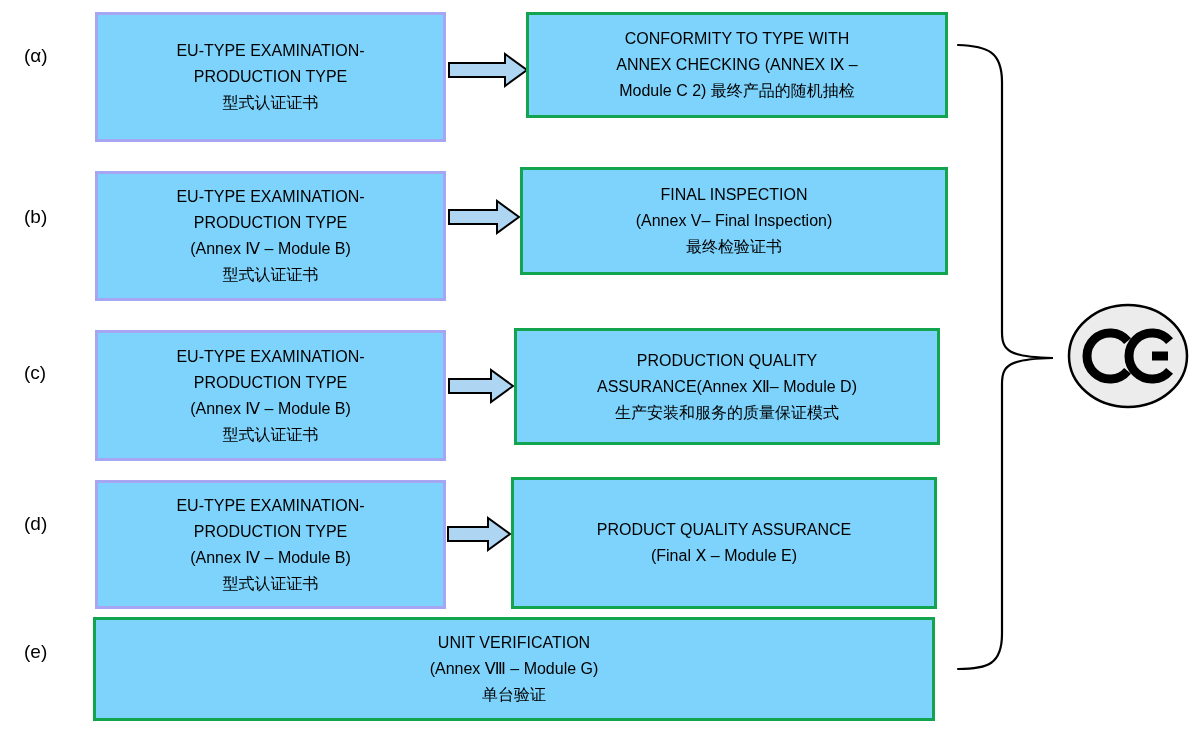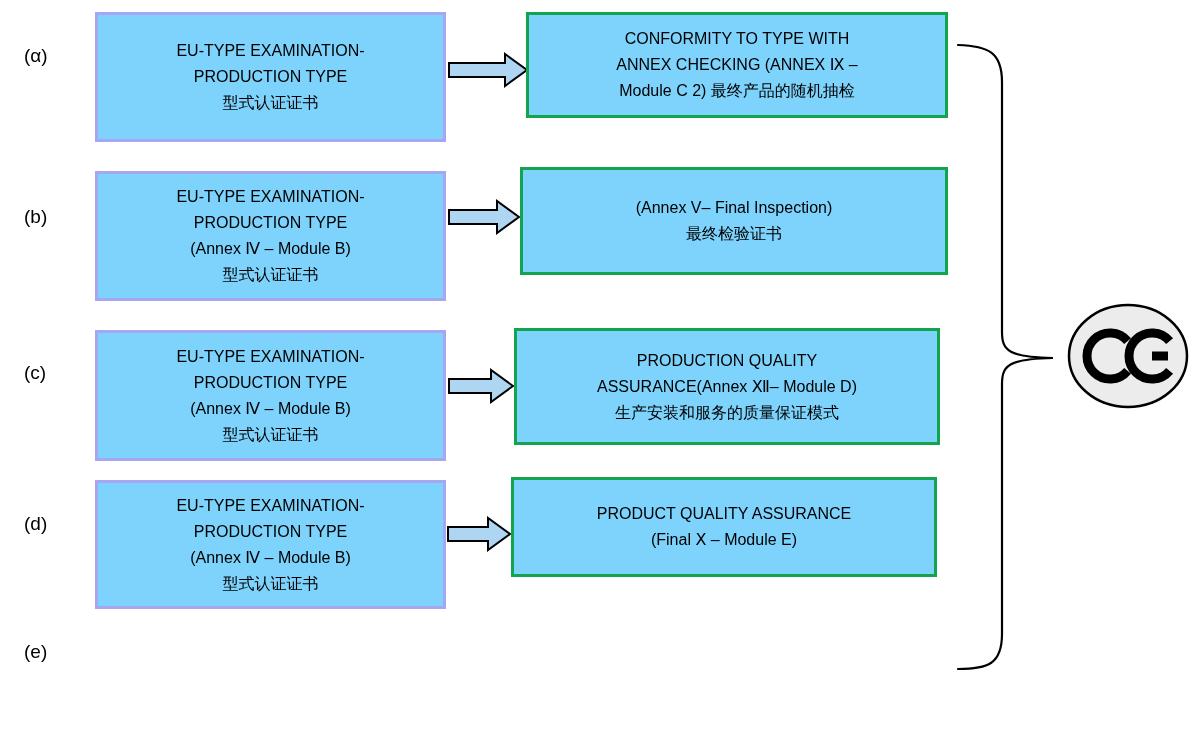--- a/index.html
+++ b/index.html
@@ -50,20 +50,21 @@
   </div>
 
   <span class="row-label" style="top:204px">(b)</span>
   <div class="box purple" style="left:95px;top:171px;width:351px;height:130px">
     <div class="ln">EU-TYPE EXAMINATION-</div>
     <div class="ln">PRODUCTION TYPE</div>
     <div class="ln">(Annex Ⅳ – Module B)</div>
     <div class="ln zh">型式认证证书</div>
   </div>
   <div class="box green" style="left:520px;top:167px;width:428px;height:108px">
+    <div class="ln">FINAL INSPECTION</div>
     <div class="ln">(Annex V– Final Inspection)</div>
     <div class="ln zh">最终检验证书</div>
   </div>
 
   <span class="row-label" style="top:360px">(c)</span>
   <div class="box purple" style="left:95px;top:330px;width:351px;height:131px">
     <div class="ln">EU-TYPE EXAMINATION-</div>
     <div class="ln">PRODUCTION TYPE</div>
     <div class="ln">(Annex Ⅳ – Module B)</div>
     <div class="ln zh">型式认证证书</div>
@@ -74,20 +75,25 @@
     <div class="ln zh">生产安装和服务的质量保证模式</div>
   </div>
 
   <span class="row-label" style="top:511px">(d)</span>
   <div class="box purple" style="left:95px;top:480px;width:351px;height:129px">
     <div class="ln">EU-TYPE EXAMINATION-</div>
     <div class="ln">PRODUCTION TYPE</div>
     <div class="ln">(Annex Ⅳ – Module B)</div>
     <div class="ln zh">型式认证证书</div>
   </div>
-  <div class="box green" style="left:511px;top:477px;width:426px;height:100px">
+  <div class="box green" style="left:511px;top:477px;width:426px;height:132px">
     <div class="ln">PRODUCT QUALITY ASSURANCE</div>
     <div class="ln">(Final Ⅹ – Module E)</div>
   </div>
 
   <span class="row-label" style="top:639px">(e)</span>
+  <div class="box green" style="left:93px;top:617px;width:842px;height:104px">
+    <div class="ln">UNIT VERIFICATION</div>
+    <div class="ln">(Annex Ⅷ – Module G)</div>
+    <div class="ln zh">单台验证</div>
+  </div>
 
 </div>
 
 </body></html>

